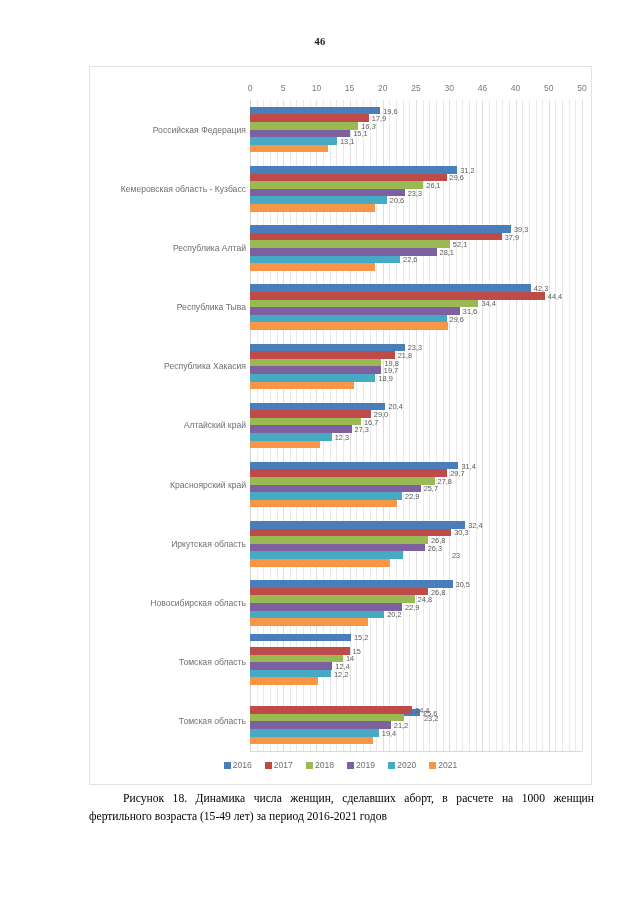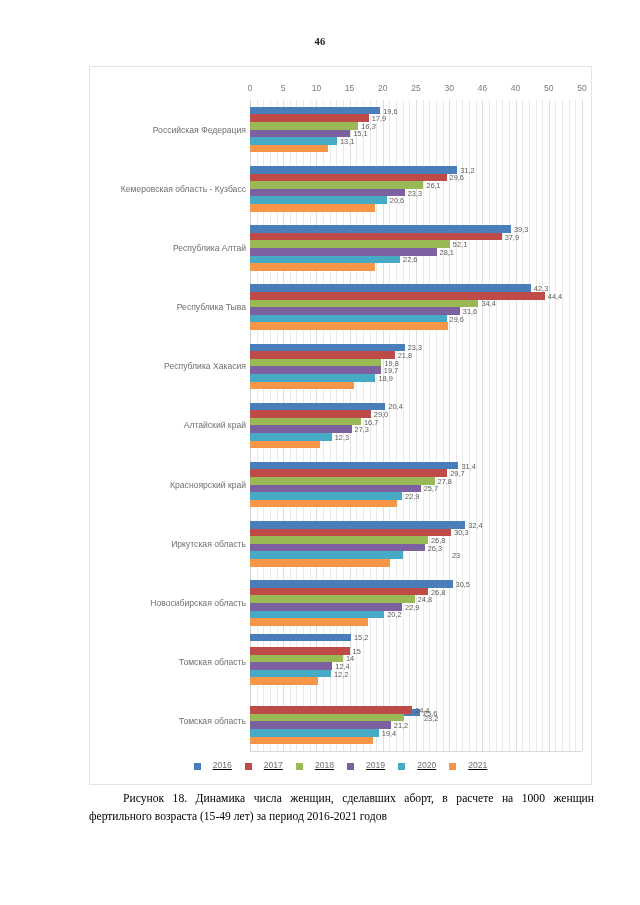--- a/index.html
+++ b/index.html
@@ -149,23 +149,22 @@
     left: 0;
     bottom: 14px;
     width: 100%;
     display: flex;
     justify-content: center;
     align-items: center;
     gap: 13px;
   }
   .legend-item {
     display: flex;
-    align-items: flex-end;
-    gap: 12px;
-    text-decoration: underline;
+    align-items: center;
+    gap: 2px;
   }
   .legend-swatch {
     width: 7px;
     height: 7px;
     display: inline-block;
   }
   .legend-text {
     font-size: 8.6px;
     color: #6f6f6f;
     font-family: "Liberation Sans", sans-serif;

